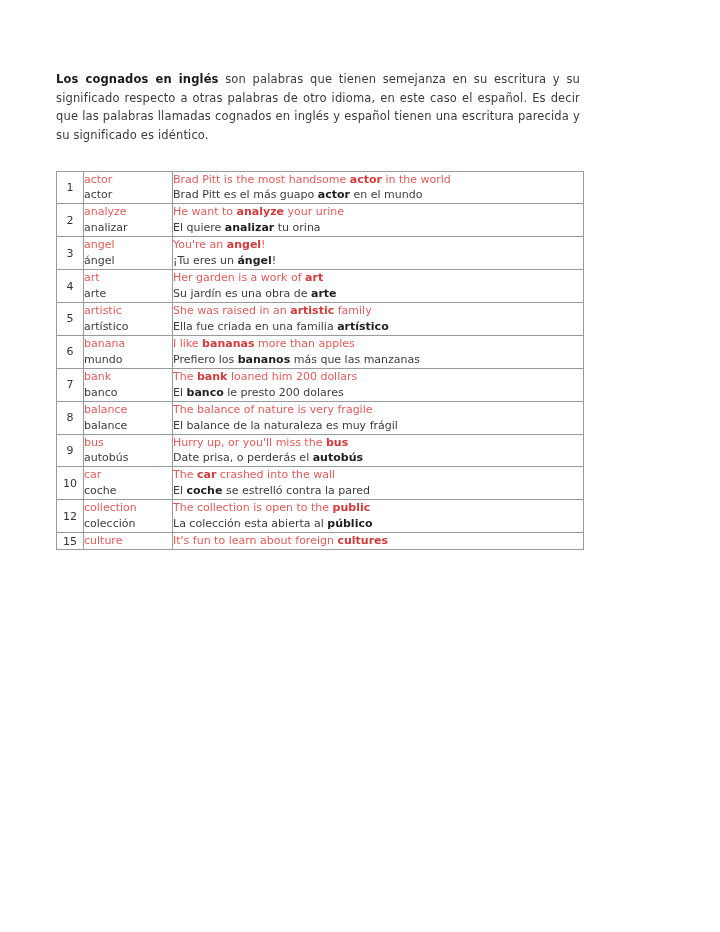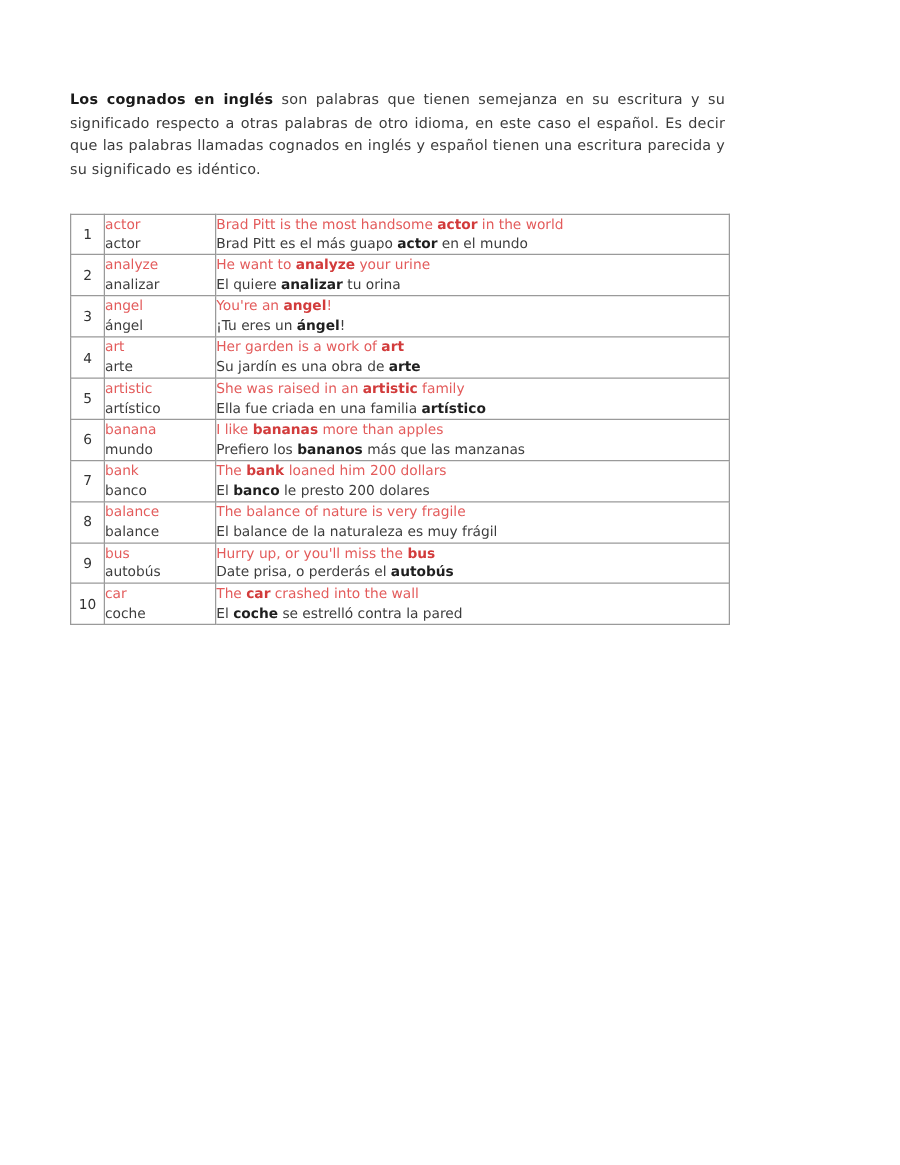--- a/index.html
+++ b/index.html
@@ -192,16 +192,36 @@
           <td class="num">10</td>
           <td class="word">
             <div class="en">car</div>
             <div class="es">coche</div>
           </td>
           <td class="sent">
             <div class="en">The <b>car</b> crashed into the wall</div>
             <div class="es">El <b>coche</b> se estrelló contra la pared</div>
           </td>
         </tr>
+        <tr>
+          <td class="num">12</td>
+          <td class="word">
+            <div class="en">collection</div>
+            <div class="es">colección</div>
+          </td>
+          <td class="sent">
+            <div class="en">The collection is open to the <b>public</b></div>
+            <div class="es">La colección esta abierta al <b>público</b></div>
+          </td>
+        </tr>
+        <tr>
+          <td class="num">15</td>
+          <td class="word">
+            <div class="en">culture</div>
+          </td>
+          <td class="sent">
+            <div class="en">It's fun to learn about foreign <b>cultures</b></div>
+          </td>
+        </tr>
       </tbody>
   </table>
 
 </div>
 
 </body></html>

